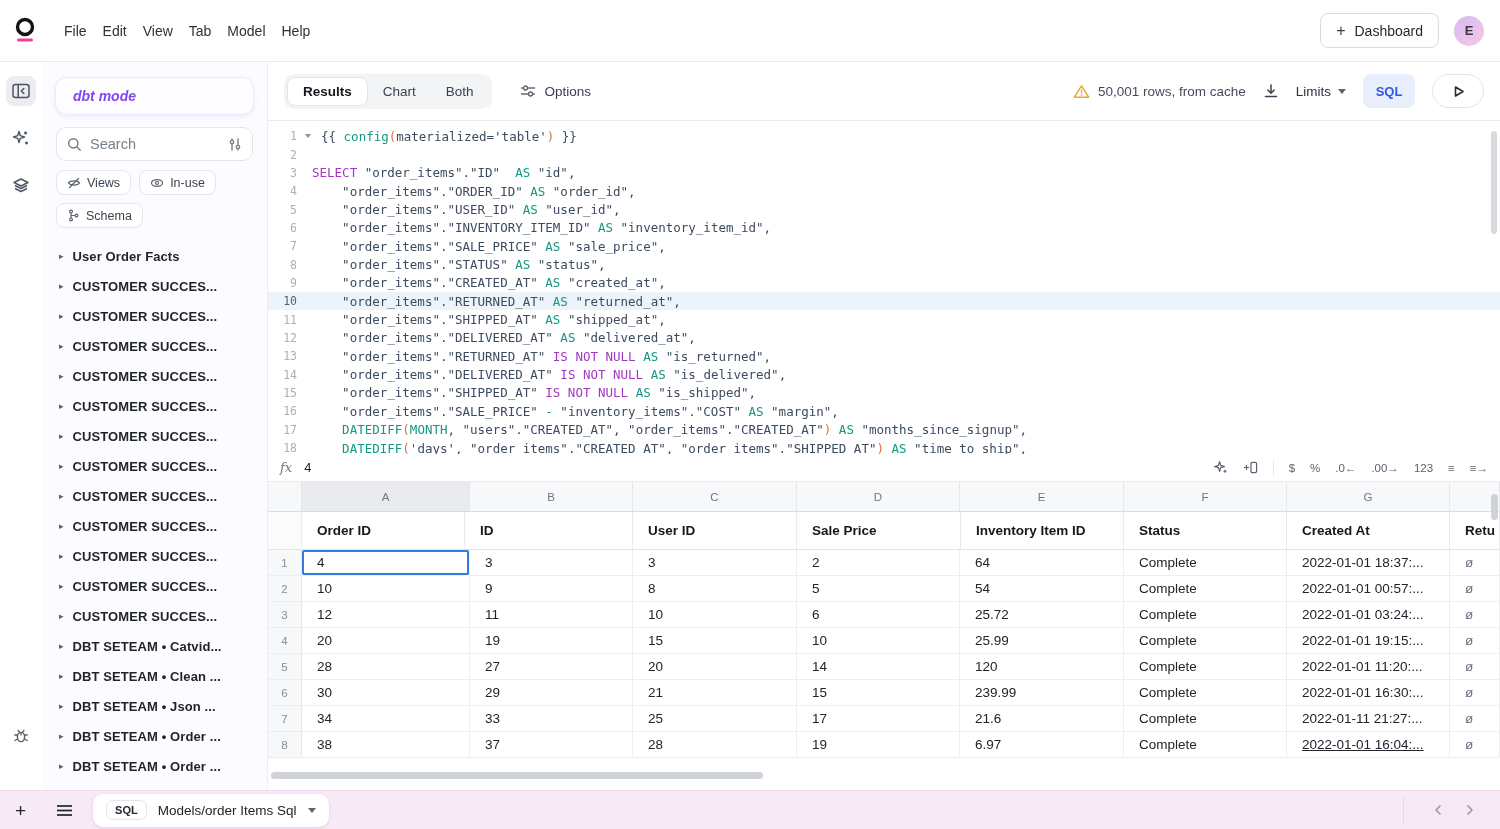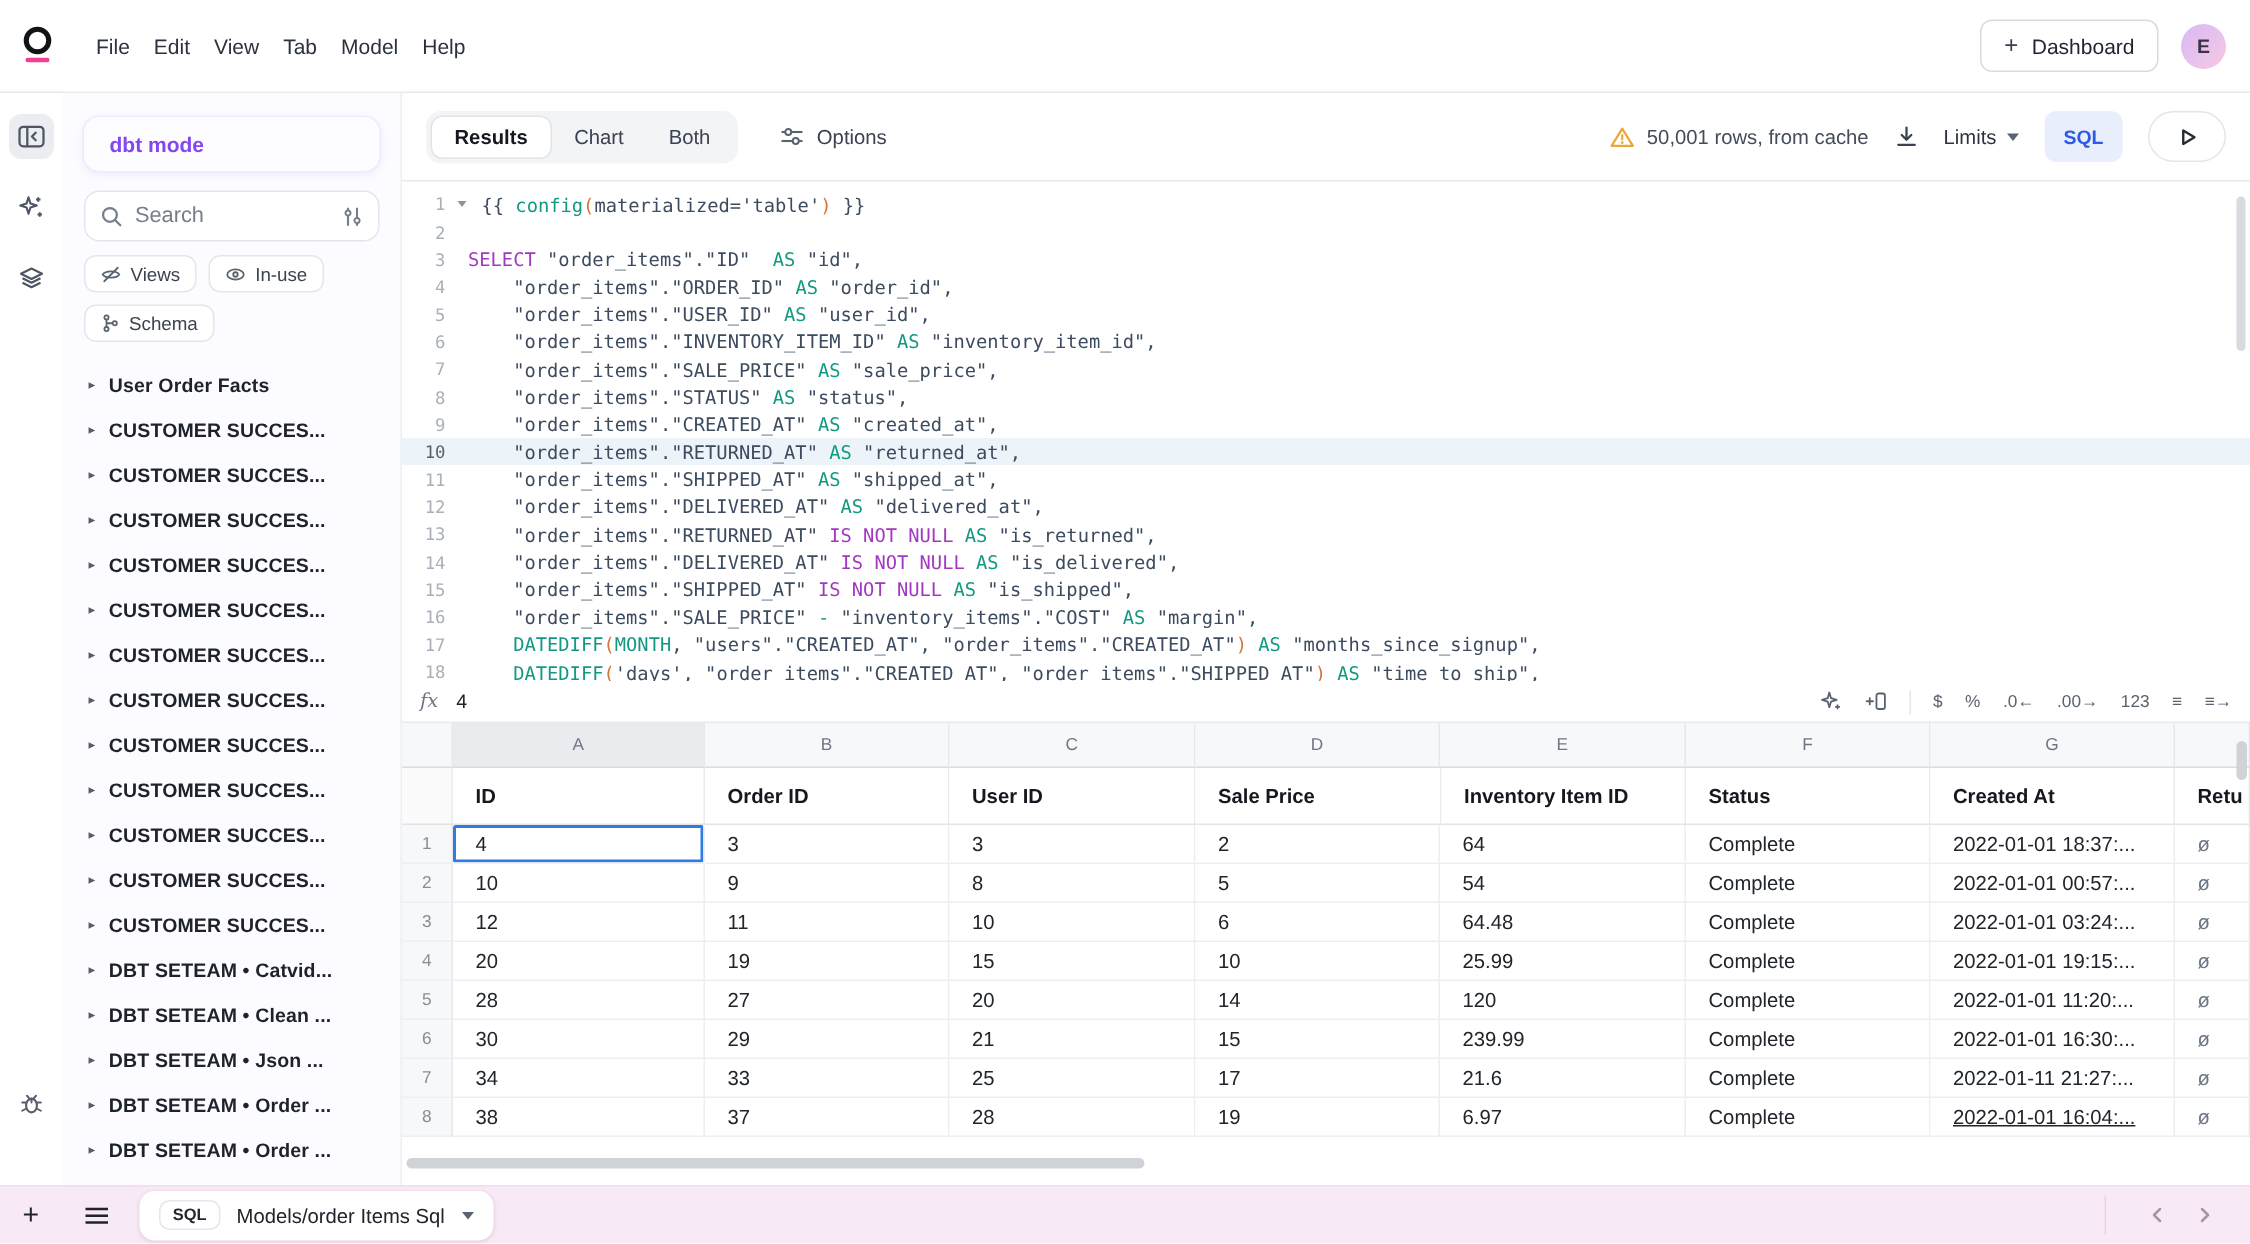--- a/index.html
+++ b/index.html
@@ -19,21 +19,21 @@
 
   
   .bodyrow { flex:1; display:flex; min-height:0; }
   .rail { width:42px; flex:0 0 auto; background:#fff; display:flex; flex-direction:column; align-items:center; padding-top:14px; position:relative; }
   .rail-btn { width:30px; height:30px; border-radius:8px; display:flex; align-items:center; justify-content:center; margin-bottom:17px; color:#4c5561; cursor:pointer; }
   .rail-btn.active { background:#ebedf1; }
   .rail-bug { position:absolute; bottom:22px; }
 
   
   .sidebar { width:226px; flex:0 0 auto; background:#fcfbff; border-right:1px solid #ededf3; padding:16px 14px 0 14px; overflow:hidden; }
-  .workspace-chip { height:36px; border-radius:10px; background:#fdfcff; box-shadow:0 0 0 1px #efe9fb,0 2px 6px rgba(150,110,230,.14); display:flex; align-items:center; padding-left:17px; font-weight:700; color:#8447ef; font-size:14px; cursor:pointer; }
+  .workspace-chip { height:36px; border-radius:10px; background:#fdfcff; box-shadow:0 0 0 1px #efe9fb,0 2px 6px rgba(150,110,230,.14); display:flex; align-items:center; padding-left:17px; font-weight:700; color:#8447ef; font-size:14px; cursor:pointer;font-style:italic; }
   .search-box { margin-top:13px; height:34px; border:1px solid #e3e6ea; border-radius:10px; background:#fff; display:flex; align-items:center; padding:0 10px; gap:8px; color:#757e8a; }
   .search-box input { border:none; outline:none; flex:1; font-size:14.5px; font-family:inherit; color:#2b313d; background:transparent; min-width:0; }
   .search-box input::placeholder { color:#757e8a; }
   .filter-row { display:flex; gap:8px; margin-top:9px; flex-wrap:wrap; }
   .chip { height:25px; border:1px solid #e3e6ea; border-radius:8px; background:#fff; display:flex; align-items:center; gap:6px; padding:0 10px; font-size:12.5px; color:#3c4350; cursor:pointer; }
   .tree { margin-top:13px; }
   .tree-item { height:30px; display:flex; align-items:center; gap:9px; padding-left:3px; cursor:pointer; }
   .caret { color:#555d69; font-size:9px; line-height:1; }
   .tree-label { font-weight:700; font-size:13px; color:#1d222b; white-space:nowrap; letter-spacing:.1px; }
 
@@ -406,22 +406,22 @@
             <div class="cell" style="width: 163px;">B</div>
             <div class="cell" style="width: 164px;">C</div>
             <div class="cell" style="width: 163px;">D</div>
             <div class="cell" style="width: 164px;">E</div>
             <div class="cell" style="width: 163px;">F</div>
             <div class="cell" style="width: 163px;">G</div>
             <div class="cell" style="width: 50px;"></div>
           </div>
         <div class="srow header-row">
             <div class="cell corner"></div>
+            <div class="cell" style="width: 163px;">Order ID</div>
             <div class="cell" style="width: 168px;">ID</div>
-            <div class="cell" style="width: 163px;">Order ID</div>
             <div class="cell" style="width: 164px;">User ID</div>
             <div class="cell" style="width: 164px;">Sale Price</div>
             <div class="cell" style="width: 163px;">Inventory Item ID</div>
             <div class="cell" style="width: 163px;">Status</div>
             <div class="cell" style="width: 163px;">Created At</div>
             <div class="cell" style="width: 50px;">Retu</div>
           </div>
         <div>
             <div class="srow data-row">
               <div class="rowhead">1</div>
@@ -444,21 +444,21 @@
               <div class="cell" style="width: 163px;">Complete</div>
               <div class="cell" style="width: 163px;">2022-01-01 00:57:...</div>
               <div class="cell nullv" style="width: 50px;">ø</div>
             </div>
             <div class="srow data-row">
               <div class="rowhead">3</div>
               <div class="cell" style="width: 168px;">12</div>
               <div class="cell" style="width: 163px;">11</div>
               <div class="cell" style="width: 164px;">10</div>
               <div class="cell" style="width: 163px;">6</div>
-              <div class="cell" style="width: 164px;">64.48</div>
+              <div class="cell" style="width: 164px;">25.72</div>
               <div class="cell" style="width: 163px;">Complete</div>
               <div class="cell" style="width: 163px;">2022-01-01 03:24:...</div>
               <div class="cell nullv" style="width: 50px;">ø</div>
             </div>
             <div class="srow data-row">
               <div class="rowhead">4</div>
               <div class="cell" style="width: 168px;">20</div>
               <div class="cell" style="width: 163px;">19</div>
               <div class="cell" style="width: 164px;">15</div>
               <div class="cell" style="width: 163px;">10</div>

